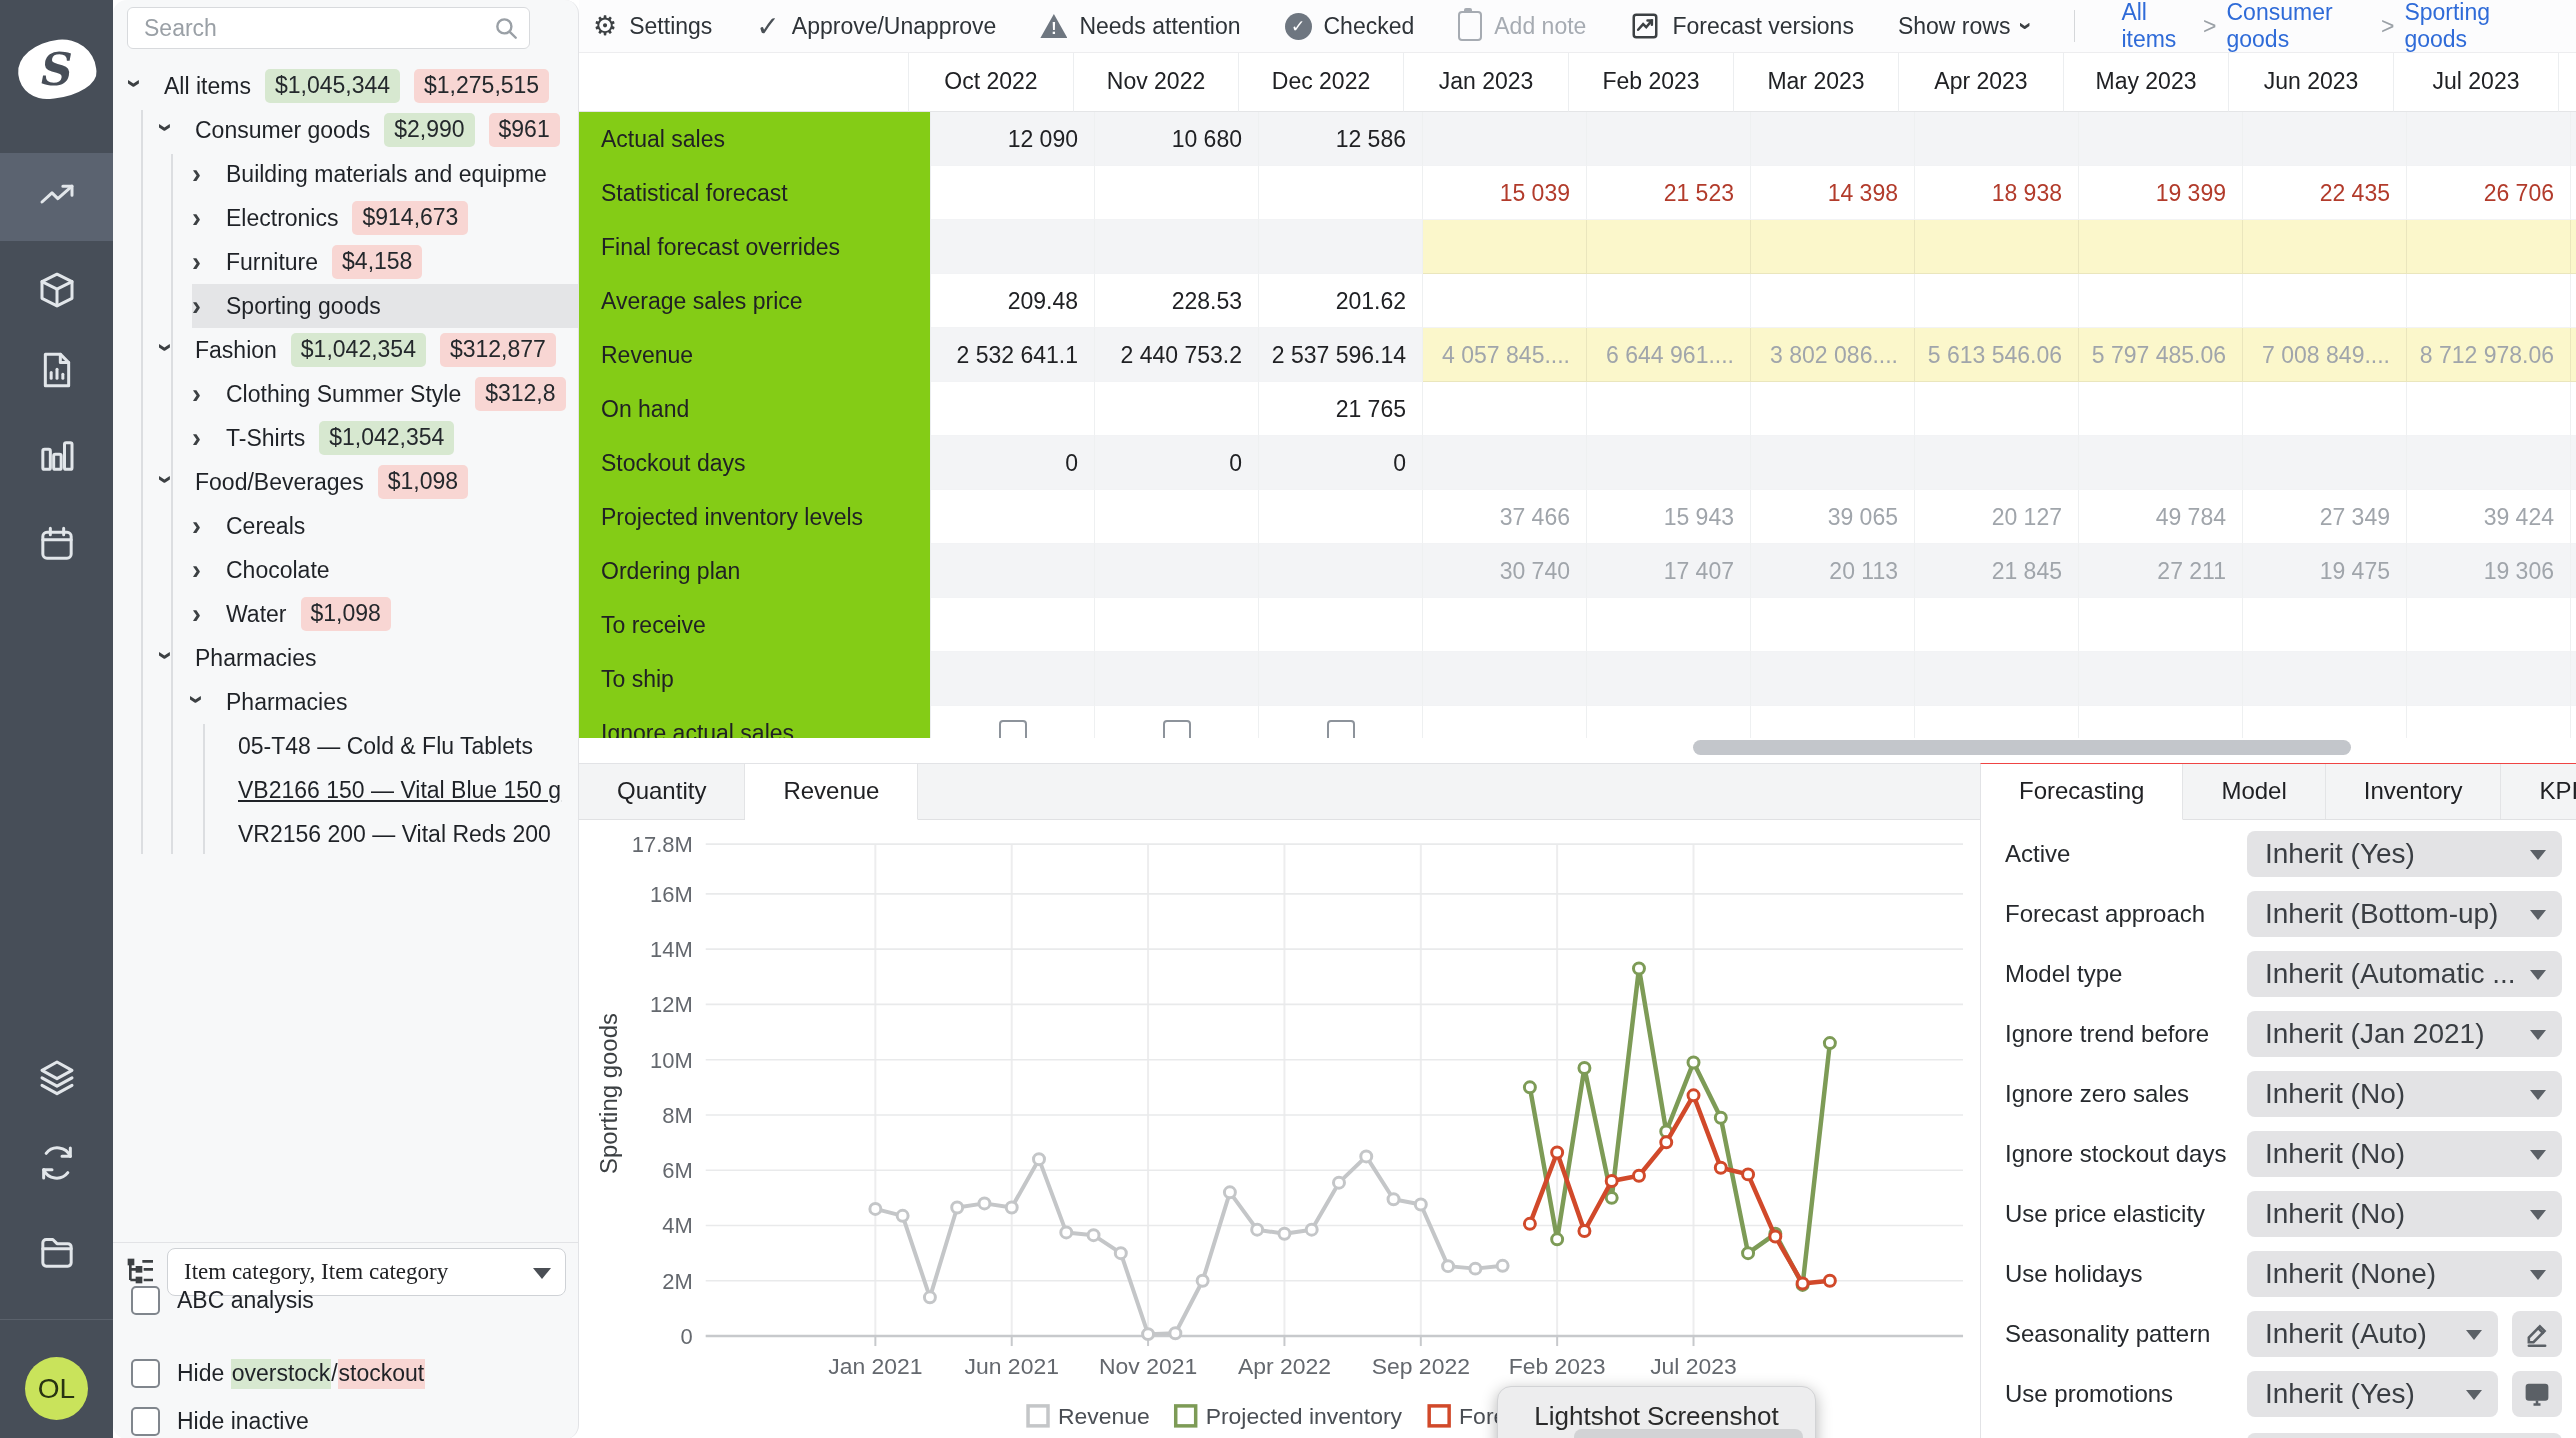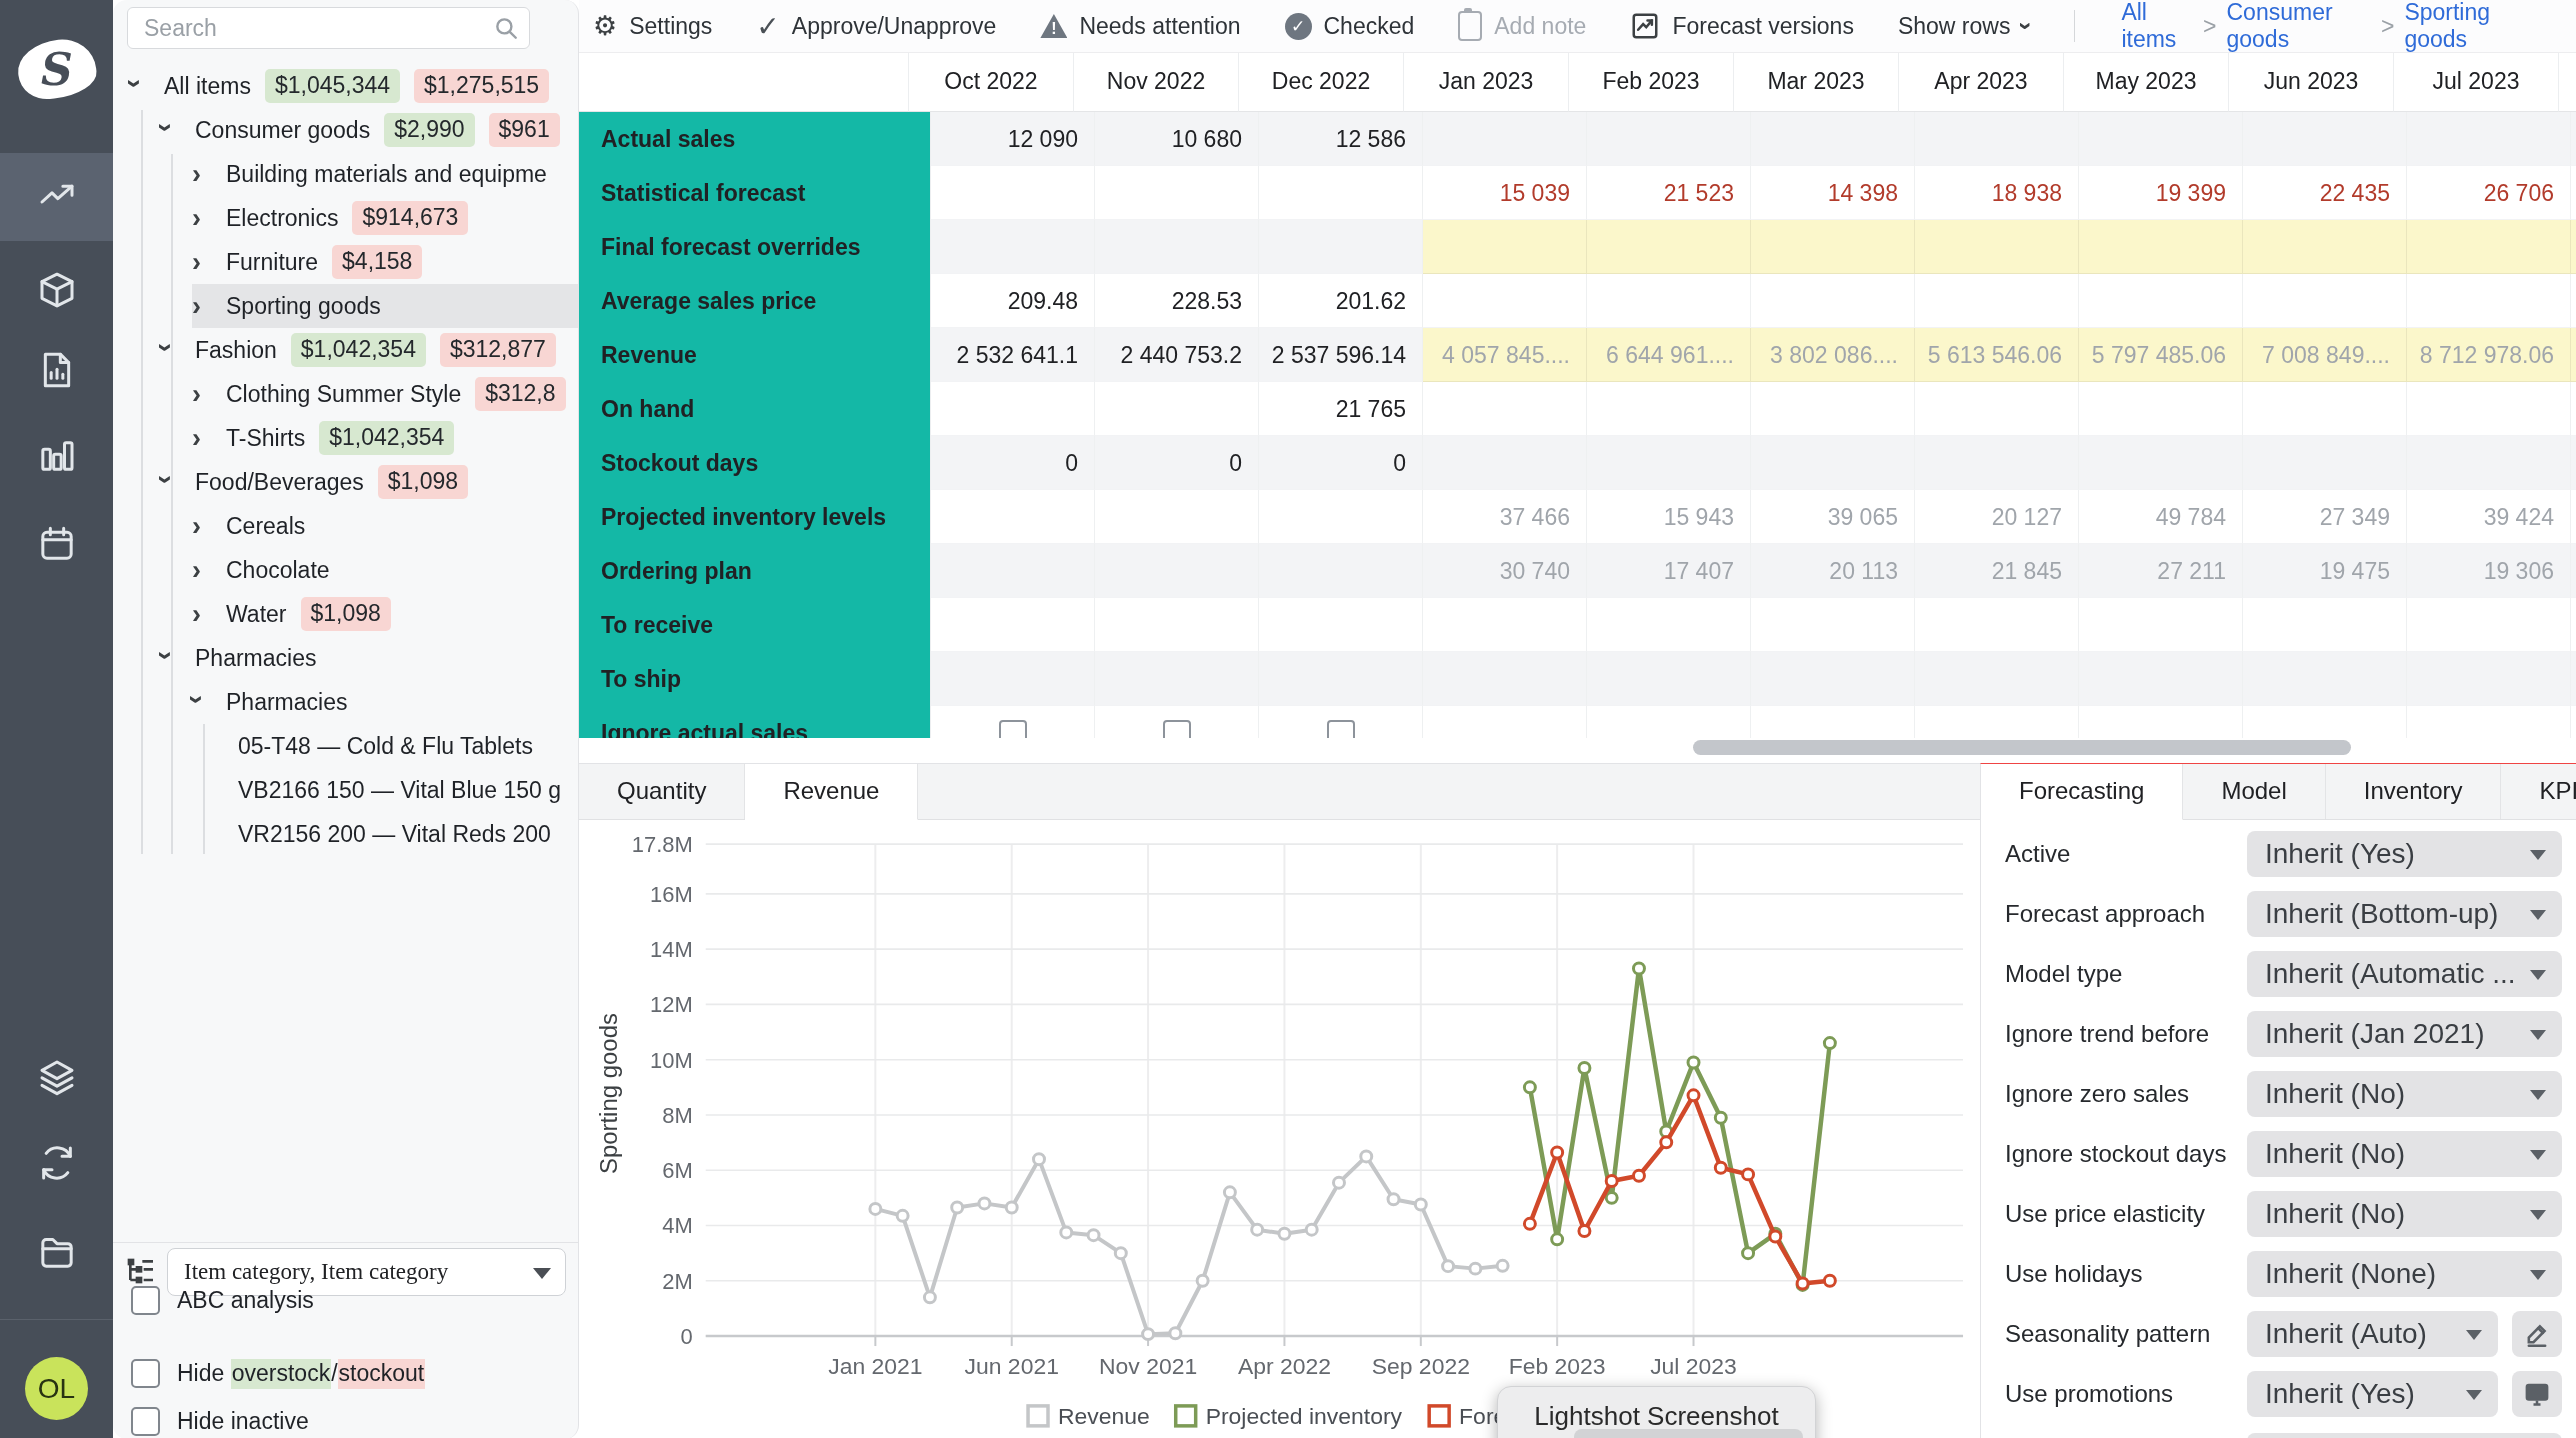--- a/index.html
+++ b/index.html
@@ -77,22 +77,22 @@
   .crumb { color:#2f6bd8; cursor:pointer; }
   .crumb-sep { color:#9aa0a6; }
 
   
   .table-wrap { position:absolute; left:579px; top:52px; right:0; height:686px; overflow:hidden; background:#fff; }
   .t-header { display:flex; height:60px; }
   .t-hlabel { width:329px; flex:none; border-right:1px solid #eceef0; border-bottom:1px solid #e4e5e7; }
   .t-hcell { width:164px; flex:none; text-align:center; line-height:58px; font-size:23px; color:#202124;
     border-right:1px solid #eceef0; border-bottom:1px solid #e4e5e7; white-space:nowrap; overflow:hidden; }
   .t-row { display:flex; height:54px; }
-  .t-label { width:329px; flex:none; font-size:23px; color:#202124; line-height:54px; padding-left:22px; background:#14b8a6;
-    border-right:1px solid #eceef0; white-space:nowrap; overflow:hidden;font-weight:bold; }
+  .t-label { width:329px; flex:none; font-size:23px; color:#202124; line-height:54px; padding-left:22px; background:#84cc16;
+    border-right:1px solid #eceef0; white-space:nowrap; overflow:hidden; }
   .t-cell { width:164px; flex:none; text-align:right; padding-right:16px; line-height:54px; font-size:23px; color:#202124;
     border-right:1px solid #eef0f1; border-bottom:1px solid #f2f3f5; box-sizing:border-box; white-space:nowrap; overflow:hidden; }
   .t-row.shaded .t-cell { background:#f3f4f6; }
   .t-cell.red { color:#b23b2b; }
   .t-cell.gray { color:#a0a5ab; }
   .t-cell.yellow { background:#fbf7cb !important; border-right-color:#eae6bd; border-bottom-color:#eae6bd; }
   .t-cell.left { text-align:left; padding-left:12px; }
   .t-cell.cb { text-align:center; padding-right:0; }
   .tbl-checkbox { display:inline-block; width:24px; height:24px; border:2.5px solid #8d939b; border-radius:4px; background:#fff;
     margin-top:14px; cursor:pointer; }
@@ -283,21 +283,21 @@
         <span>Pharmacies</span>
       </div>
       <div class="tree-row" style="padding-left: 79px;">
         <span class="chev down"></span>
         <span>Pharmacies</span>
       </div>
       <div class="tree-row" style="padding-left: 110px;">
         <span class="chev-spacer"></span>
         <span>05-T48 — Cold &amp; Flu Tablets</span>
       </div>
-      <div class="tree-row" style="padding-left: 110px;">
+      <div class="tree-row" style="padding-left: 110px; text-decoration: underline;">
         <span class="chev-spacer"></span>
         <span>VB2166 150 — Vital Blue 150 g</span>
       </div>
       <div class="tree-row" style="padding-left: 110px;">
         <span class="chev-spacer"></span>
         <span>VR2156 200 — Vital Reds 200</span>
       </div>
     </div>
 
   <div class="bl-divider"></div>

